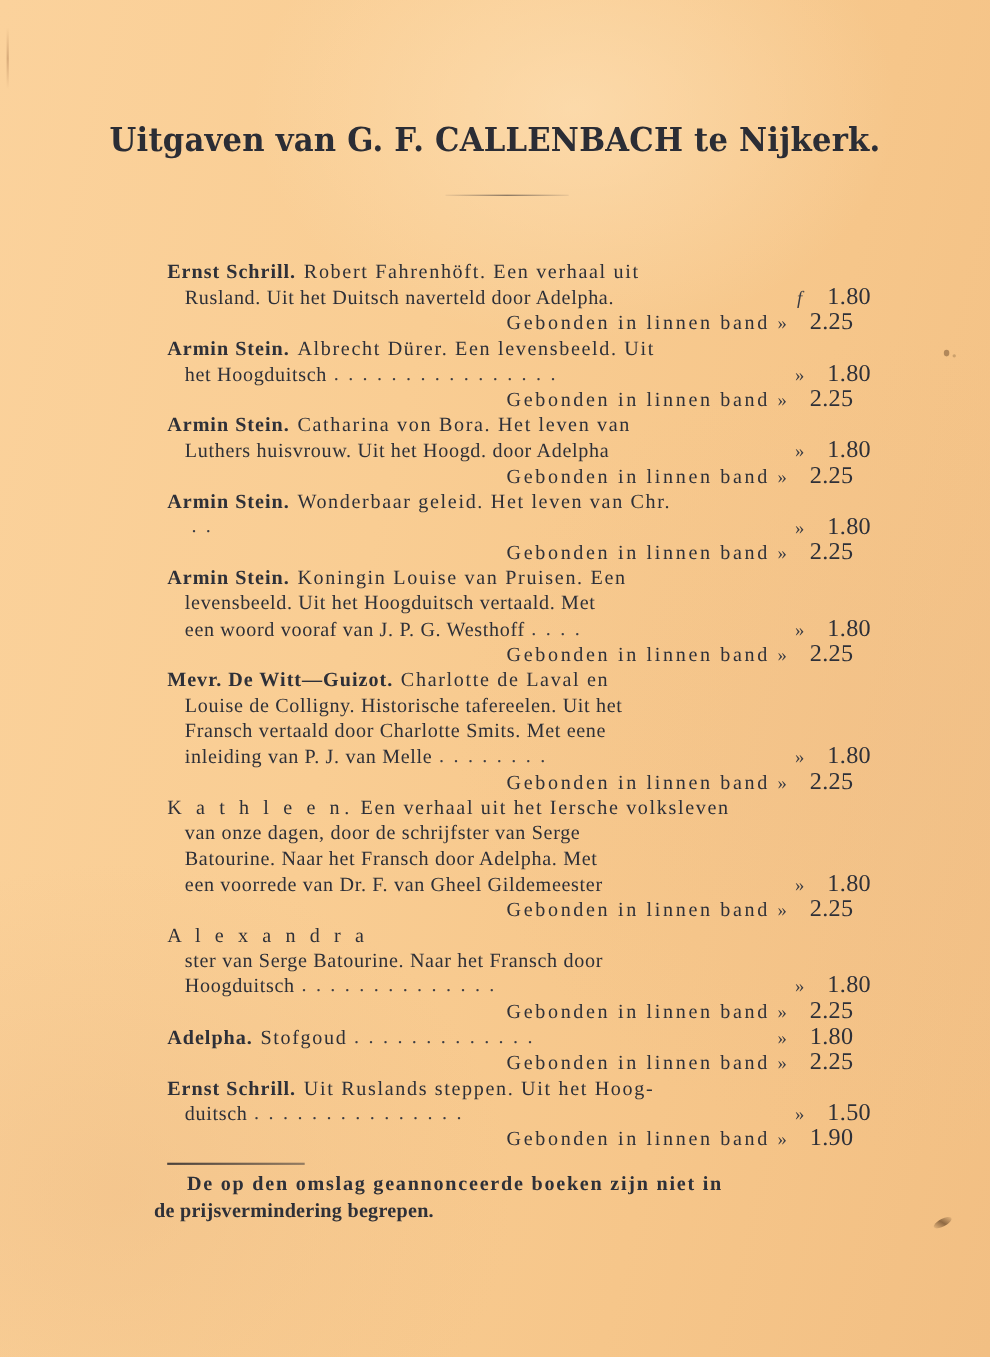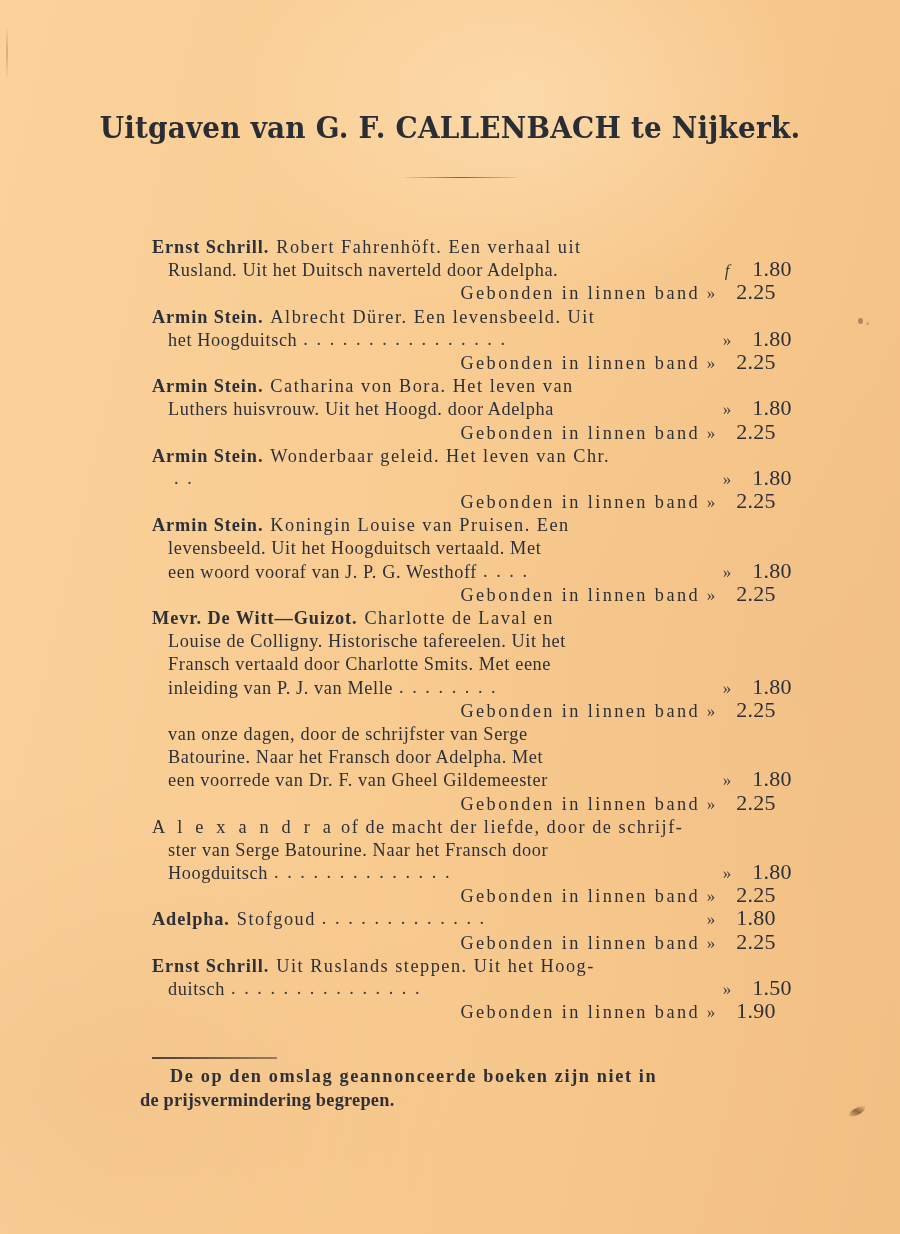--- a/index.html
+++ b/index.html
@@ -294,20 +294,29 @@
         <div class="line">
           <div class="body-col right">
             <span class="desc spaced-wide">Gebonden in linnen band</span>
           </div>
           <span class="cur">»</span>
           <span class="price">2.25</span>
         </div>
       </div>
       <div class="entry">
         <div class="line">
+          <div class="body-col">
+            <span class="author-sp">K a t h l e e n.</span>
+            <span class="desc gap-md">Een  verhaal  uit het Iersche volksleven</span>
+            <span class="grow"></span>
+          </div>
+          <span class="cur"></span>
+          <span class="price"></span>
+        </div>
+        <div class="line">
           <div class="body-col ind">
             <span class="desc gap-sm">van  onze  dagen,  door  de  schrijfster  van  Serge</span>
             <span class="grow"></span>
           </div>
           <span class="cur"></span>
           <span class="price"></span>
         </div>
         <div class="line">
           <div class="body-col ind">
             <span class="desc gap-sm">Batourine.  Naar  het  Fransch  door Adelpha. Met</span>
@@ -329,21 +338,20 @@
             <span class="desc spaced-wide">Gebonden in linnen band</span>
           </div>
           <span class="cur">»</span>
           <span class="price">2.25</span>
         </div>
       </div>
       <div class="entry">
         <div class="line">
           <div class="body-col">
             <span class="author-sp">A l e x a n d r a</span>
-            <span class="desc gap-md">of de macht der liefde, door de schrijf-</span>
             <span class="grow"></span>
           </div>
           <span class="cur"></span>
           <span class="price"></span>
         </div>
         <div class="line">
           <div class="body-col ind">
             <span class="desc gap-sm">ster  van  Serge  Batourine.  Naar  het  Fransch  door</span>
             <span class="grow"></span>
           </div>

